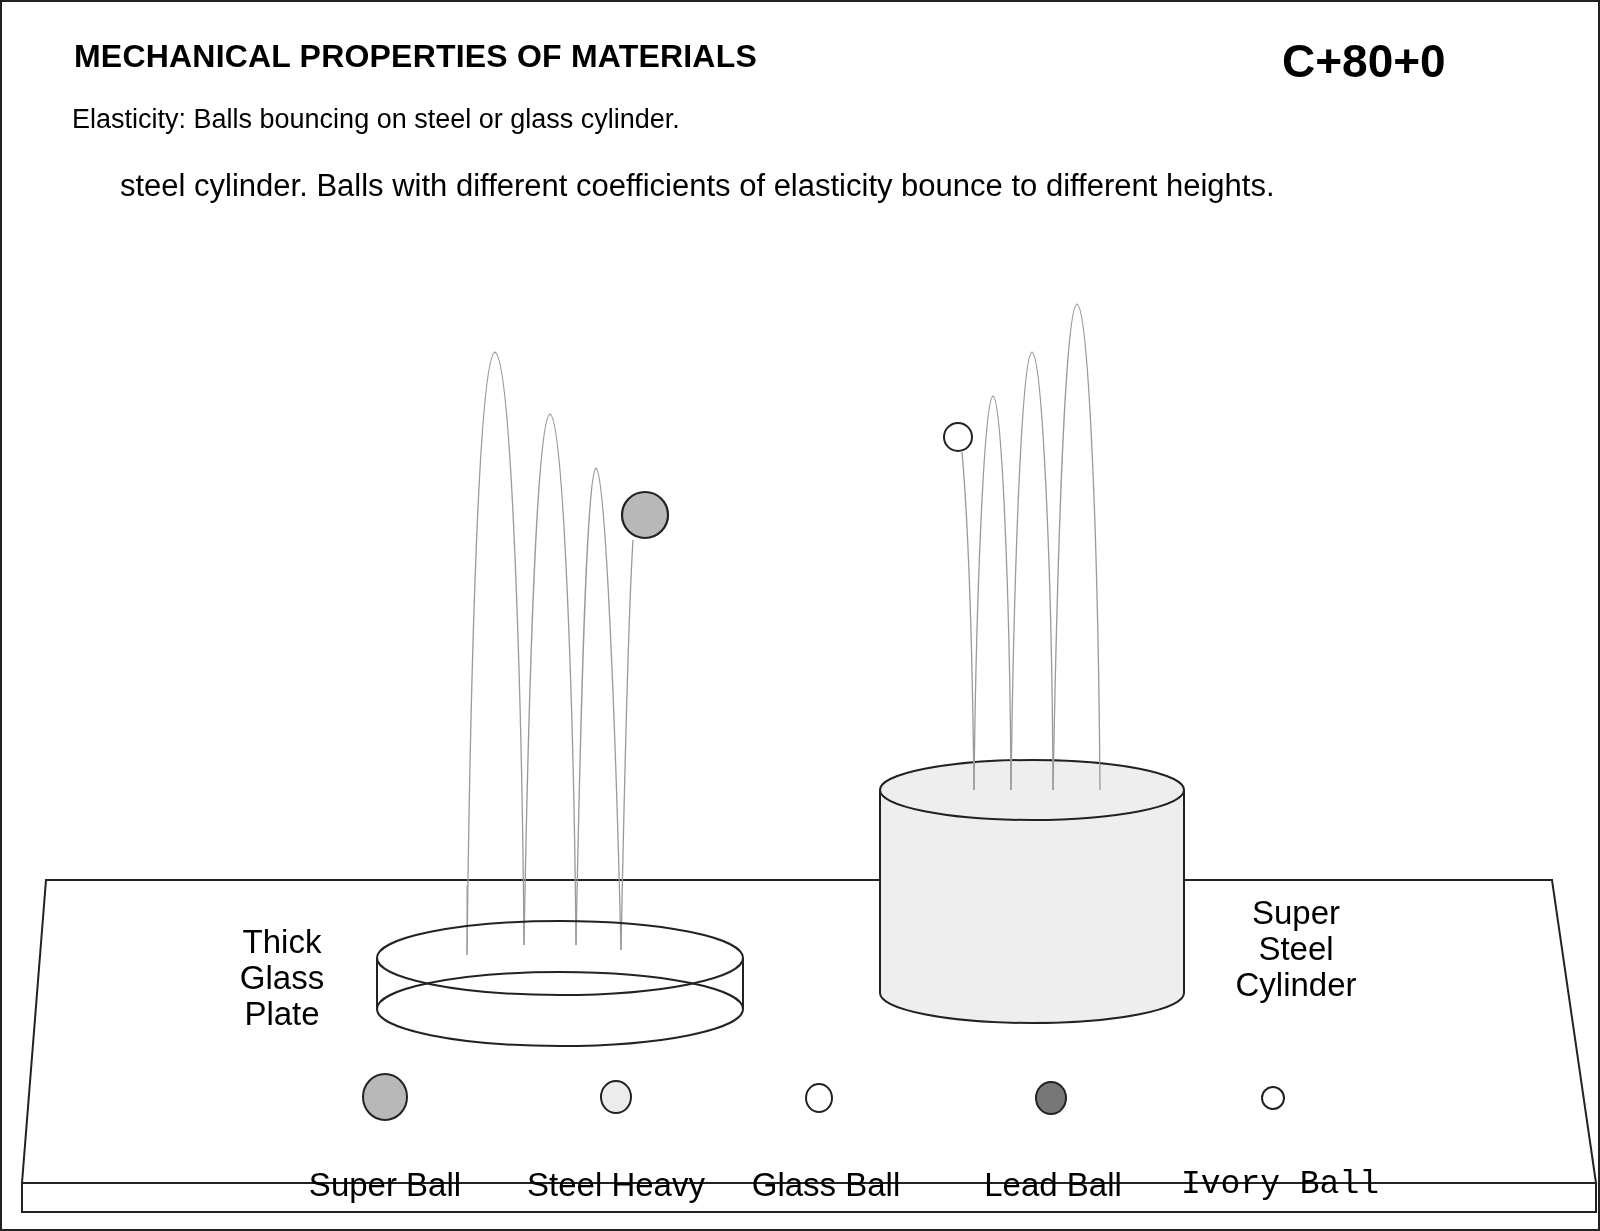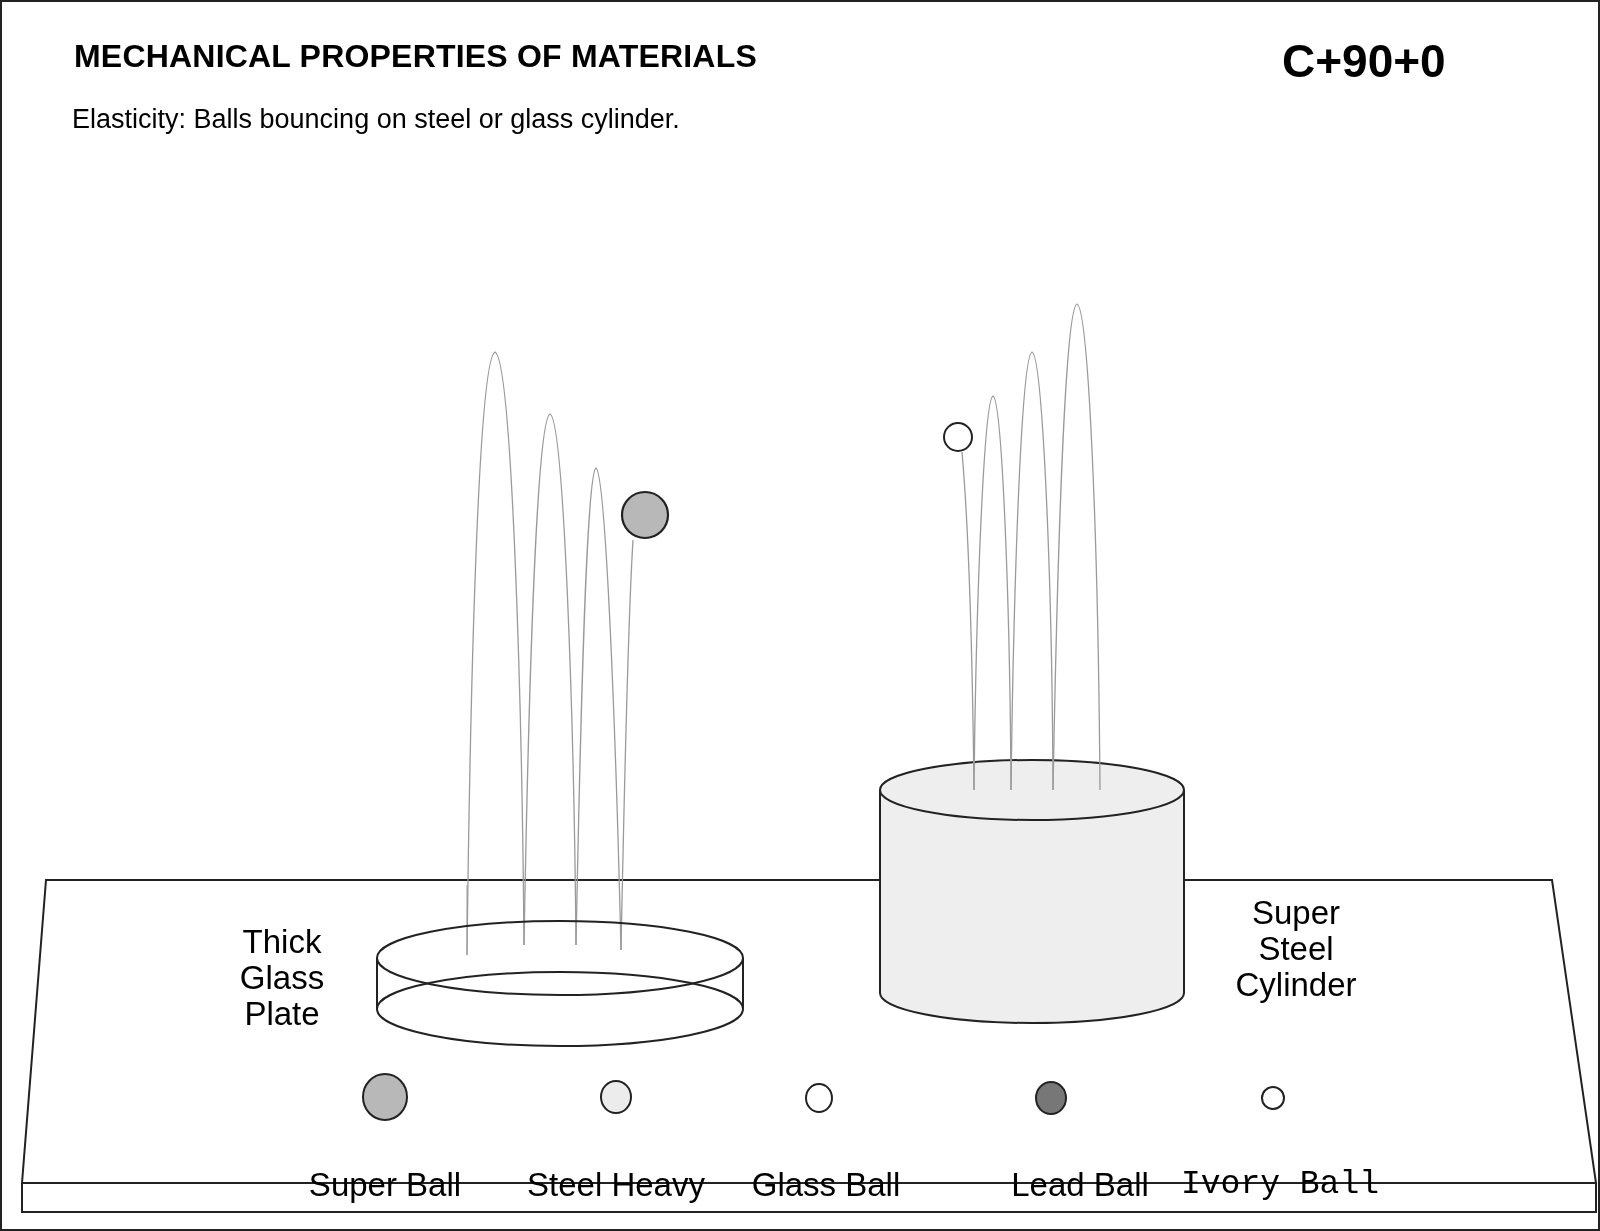--- a/index.html
+++ b/index.html
@@ -16,23 +16,24 @@
   svg.scene { position: absolute; left: 0; top: 0; }
   .label { position: absolute; font-size: 33px; text-align: center; line-height: 36px; }
   .ball-label { position: absolute; font-size: 33px; text-align: center; white-space: nowrap; transform: translateX(-50%); margin-top: 36px; }
 </style>
 </head>
 <body>
 
 <div class="frame"></div>
 
 <div class="title">MECHANICAL PROPERTIES OF MATERIALS</div>
-<div class="code">C+90+0</div>
+<div class="code">C+80+0</div>
 <div class="subtitle">Elasticity:  Balls bouncing on steel or glass cylinder.</div>
 <div class="desc">
+  <div>steel cylinder.  Balls with different coefficients of elasticity bounce to different heights.</div>
 </div>
 
 <svg class="scene" width="1600" height="1231" viewBox="0 0 1600 1231">
 
   <g fill="none" stroke="#222" stroke-width="2">
     <path d="M46 880 L1552 880 L1596 1183 L22 1183 Z" fill="#fff"></path>
     <rect x="22" y="1183" width="1574" height="29" fill="#fff"></rect>
   </g>
 
   <g fill="none" stroke="#9a9a9a" stroke-width="1.3">
@@ -82,14 +83,14 @@
 </div>
 <div class="label" style="left:1216px; top:895px; width:160px;">
   <div>Super</div>
   <div>Steel</div>
   <div>Cylinder</div>
 </div>
 
 <div class="ball-label" style="left:385px; top:1130px;">Super Ball</div>
 <div class="ball-label" style="left:616px; top:1130px;">Steel Heavy</div>
 <div class="ball-label" style="left:826px; top:1130px;text-align:center;">Glass Ball</div>
-<div class="ball-label" style="left:1080px; top:1130px;">Lead Ball</div>
+<div class="ball-label" style="left:1053px; top:1130px;">Lead Ball</div>
 <div class="ball-label" style="left:1280px; top:1130px;font-family:Liberation Mono, monospace;">Ivory Ball</div>
 
 </body></html>

